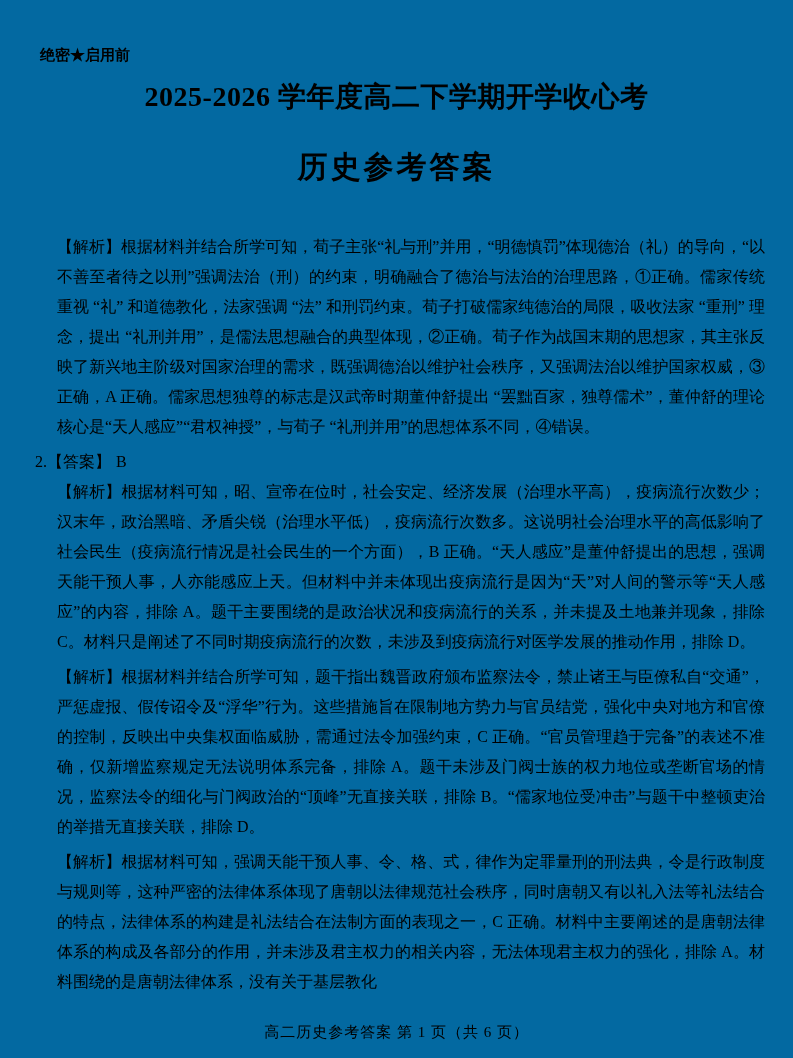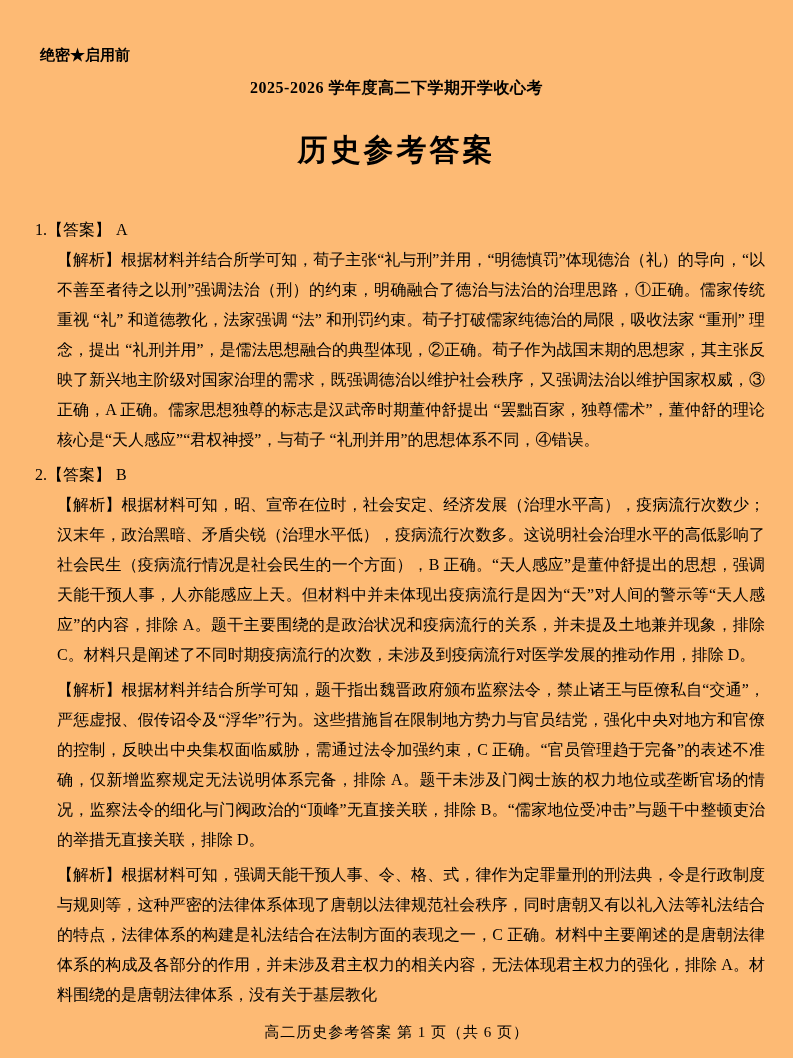--- a/index.html
+++ b/index.html
@@ -1,39 +1,39 @@
 <!DOCTYPE html>
 <html><head>
 <meta charset="utf-8">
 <style>
   * { margin: 0; padding: 0; box-sizing: border-box; }
   html, body { background: #e8e8e8; }
   .page {
     width: 793px;
     height: 1058px;
     margin: 0 auto;
-    background: #fdba74;
+    background: #0369a1;
     color: #000000;
     font-family: "Liberation Serif", "DejaVu Serif", serif;
     position: relative;
     overflow: hidden;
   }
   .classification {
     position: absolute;
     top: 46px;
     left: 40px;
     font-size: 15px;
     font-weight: bold;
   }
   .header {
     padding-top: 78px;
     text-align: center;
   }
   .title-line1 {
-    font-size: 16px;
+    font-size: 28px;
     font-weight: bold;
     letter-spacing: 0.5px;
   }
   .title-line2 {
     margin-top: 31px;
     font-size: 30px;
     font-weight: bold;
     letter-spacing: 3px;
   }
   .content {
@@ -67,21 +67,20 @@
   <div class="classification">绝密★启用前</div>
 
   <div class="header">
     <div class="title-line1">2025-2026 学年度高二下学期开学收心考</div>
     <div class="title-line2">历史参考答案</div>
   </div>
 
   <div class="content">
 
     <div class="question">
-      <div class="answer-line"><span>1.</span><span>【答案】</span><span class="answer-value">A</span></div>
       <p class="analysis"><span>【解析】</span><span>根据材料并结合所学可知，荀子主张“礼与刑”并用，“明德慎罚”体现德治（礼）的导向，“以不善至者待之以刑”强调法治（刑）的约束，明确融合了德治与法治的治理思路，①正确。儒家传统重视 “礼” 和道德教化，法家强调 “法” 和刑罚约束。荀子打破儒家纯德治的局限，吸收法家 “重刑” 理念，提出 “礼刑并用”，是儒法思想融合的典型体现，②正确。荀子作为战国末期的思想家，其主张反映了新兴地主阶级对国家治理的需求，既强调德治以维护社会秩序，又强调法治以维护国家权威，③正确，A 正确。儒家思想独尊的标志是汉武帝时期董仲舒提出 “罢黜百家，独尊儒术”，董仲舒的理论核心是“天人感应”“君权神授”，与荀子 “礼刑并用”的思想体系不同，④错误。</span></p>
     </div>
 
     <div class="question">
       <div class="answer-line"><span>2.</span><span>【答案】</span><span class="answer-value">B</span></div>
       <p class="analysis"><span>【解析】</span><span>根据材料可知，昭、宣帝在位时，社会安定、经济发展（治理水平高），疫病流行次数少；汉末年，政治黑暗、矛盾尖锐（治理水平低），疫病流行次数多。这说明社会治理水平的高低影响了社会民生（疫病流行情况是社会民生的一个方面），B 正确。“天人感应”是董仲舒提出的思想，强调天能干预人事，人亦能感应上天。但材料中并未体现出疫病流行是因为“天”对人间的警示等“天人感应”的内容，排除 A。题干主要围绕的是政治状况和疫病流行的关系，并未提及土地兼并现象，排除 C。材料只是阐述了不同时期疫病流行的次数，未涉及到疫病流行对医学发展的推动作用，排除 D。</span></p>
     </div>
 
     <div class="question">
       <p class="analysis"><span>【解析】</span><span>根据材料并结合所学可知，题干指出魏晋政府颁布监察法令，禁止诸王与臣僚私自“交通”，严惩虚报、假传诏令及“浮华”行为。这些措施旨在限制地方势力与官员结党，强化中央对地方和官僚的控制，反映出中央集权面临威胁，需通过法令加强约束，C 正确。“官员管理趋于完备”的表述不准确，仅新增监察规定无法说明体系完备，排除 A。题干未涉及门阀士族的权力地位或垄断官场的情况，监察法令的细化与门阀政治的“顶峰”无直接关联，排除 B。“儒家地位受冲击”与题干中整顿吏治的举措无直接关联，排除 D。</span></p>

